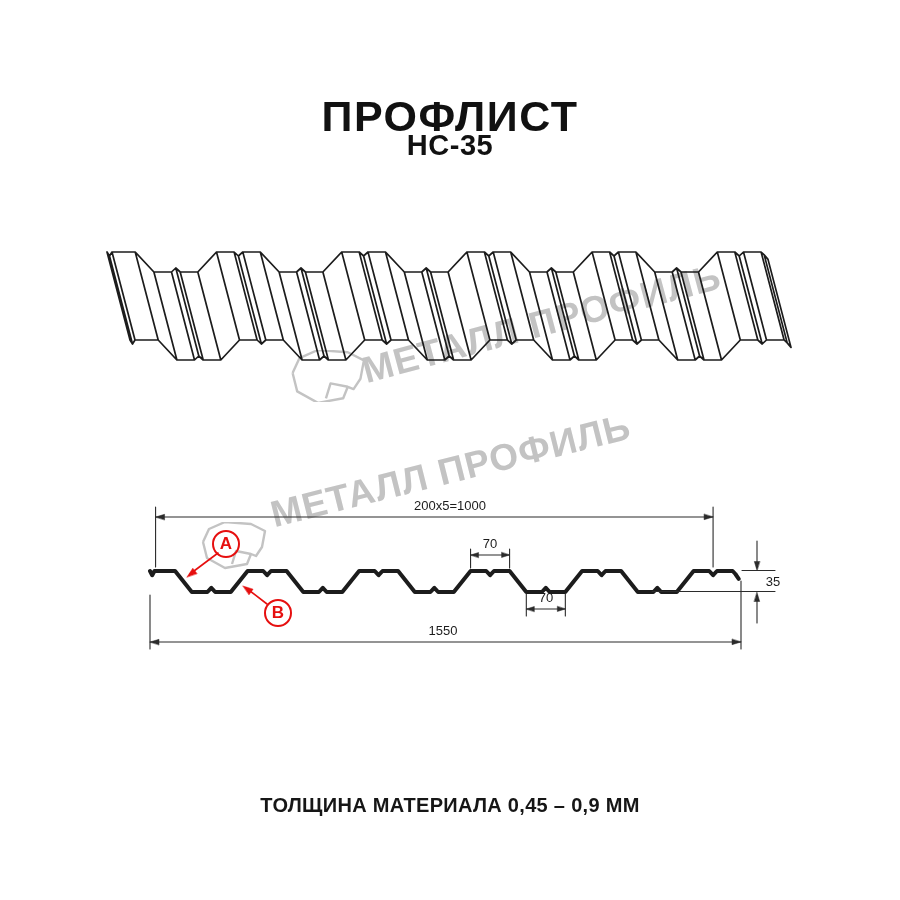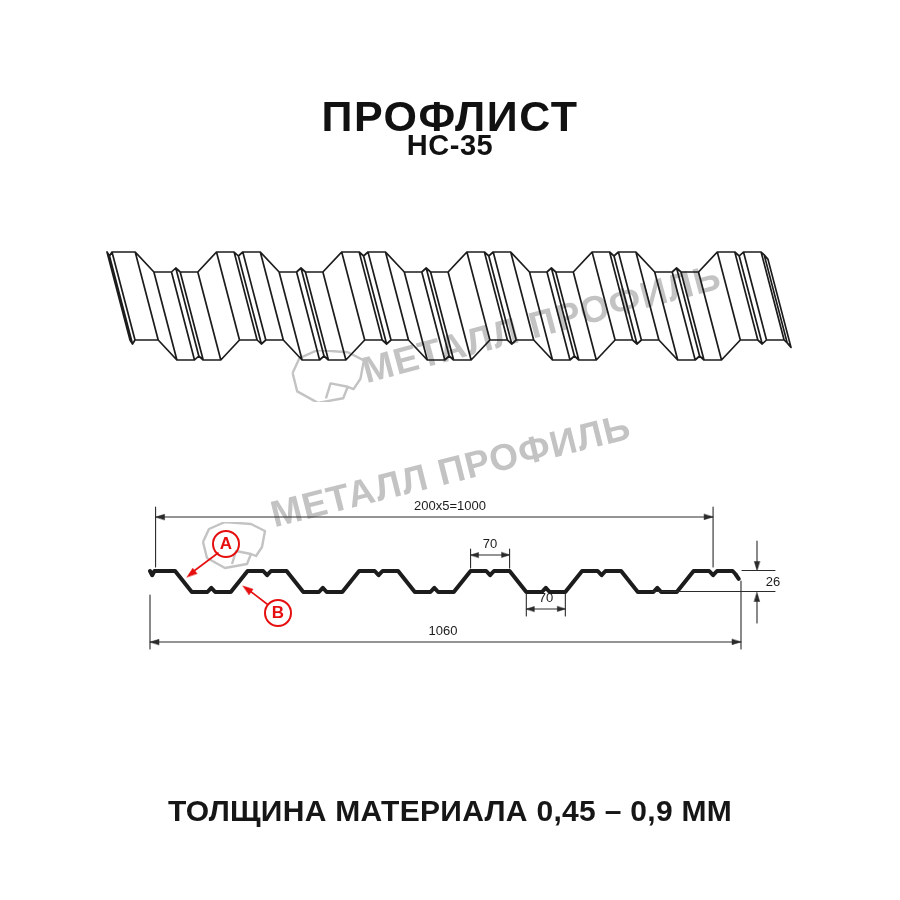--- a/index.html
+++ b/index.html
@@ -1,21 +1,21 @@
 <!DOCTYPE html>
 <html><head>
 <meta charset="utf-8">
 <style>
   html,body{margin:0;padding:0;background:#fff;}
   #page{position:relative;width:900px;height:900px;background:#fff;overflow:hidden;
         font-family:"Liberation Sans",sans-serif;}
   .ttl{position:absolute;left:0;width:900px;text-align:center;color:#111;}
   #page-title{top:92px;font-size:43px;font-weight:800;letter-spacing:1.5px;}
   #model-subtitle{top:129px;font-size:29px;font-weight:600;letter-spacing:.5px;}
-  #thickness-caption{top:794px;font-size:30px;font-weight:600;letter-spacing:.3px;color:#161616;}
+  #thickness-caption{top:794px;font-size:20px;font-weight:600;letter-spacing:.3px;color:#161616;}
   .wm-text{position:absolute;font-size:37px;font-weight:700;letter-spacing:1px;
            color:#c3c3c3;white-space:nowrap;z-index:1;line-height:37px;}
   #wm-text-1{left:368px;top:352px;transform:rotate(-15deg);transform-origin:left bottom;}
   #wm-text-2{left:276px;top:496px;transform:rotate(-14deg);transform-origin:left bottom;}
   .wm-logo{position:absolute;z-index:1;}
   #diagram-svg{position:absolute;left:0;top:0;z-index:2;}
   .dimtxt{position:absolute;z-index:3;font-size:13px;color:#1c1c1c;white-space:nowrap;
           transform:translateX(-50%);}
   .badge{position:absolute;z-index:3;width:28px;height:28px;box-sizing:border-box;
          border:2.5px solid #e60f0f;border-radius:50%;color:#e60f0f;
@@ -53,20 +53,20 @@
       <path d="M757 570.5L754.3 561.5L759.7 561.5ZM757 592.5L759.7 601.5L754.3 601.5Z" stroke="#2b2b2b" stroke-width="0.5" fill="#2b2b2b" stroke-linejoin="round" stroke-linecap="round"></path>
       <path d="M218 553L190 574" stroke="#e60f0f" stroke-width="1.6" fill="none" stroke-linejoin="round" stroke-linecap="round"></path>
       <path d="M187 577L192.78685851995996 568.1641486844806L196.97335655217447 573.5226218090063Z" stroke="#e60f0f" stroke-width="0.5" fill="#e60f0f" stroke-linejoin="round" stroke-linecap="round"></path>
       <path d="M267 604L246 588" stroke="#e60f0f" stroke-width="1.6" fill="none" stroke-linejoin="round" stroke-linecap="round"></path>
       <path d="M243 586L253.0886398015439 589.1271947420499L249.09170008595507 594.6285103037995Z" stroke="#e60f0f" stroke-width="0.5" fill="#e60f0f" stroke-linejoin="round" stroke-linecap="round"></path>
     </svg>
 
   <div class="dimtxt" style="left:450px;top:498px;">200x5=1000</div>
   <div class="dimtxt" style="left:490px;top:536px;">70</div>
   <div class="dimtxt" style="left:546px;top:590px;">70</div>
-  <div class="dimtxt" style="left:443px;top:623px;">1060</div>
-  <div class="dimtxt" style="left:773px;top:574px;">26</div>
+  <div class="dimtxt" style="left:443px;top:623px;">1550</div>
+  <div class="dimtxt" style="left:773px;top:574px;">35</div>
 
   <div class="badge" style="left:212px;top:530px;">A</div>
   <div class="badge" style="left:264px;top:599px;">B</div>
 
   <div class="ttl" id="thickness-caption">ТОЛЩИНА МАТЕРИАЛА 0,45 – 0,9 ММ</div>
 </div>
 
 </body></html>

